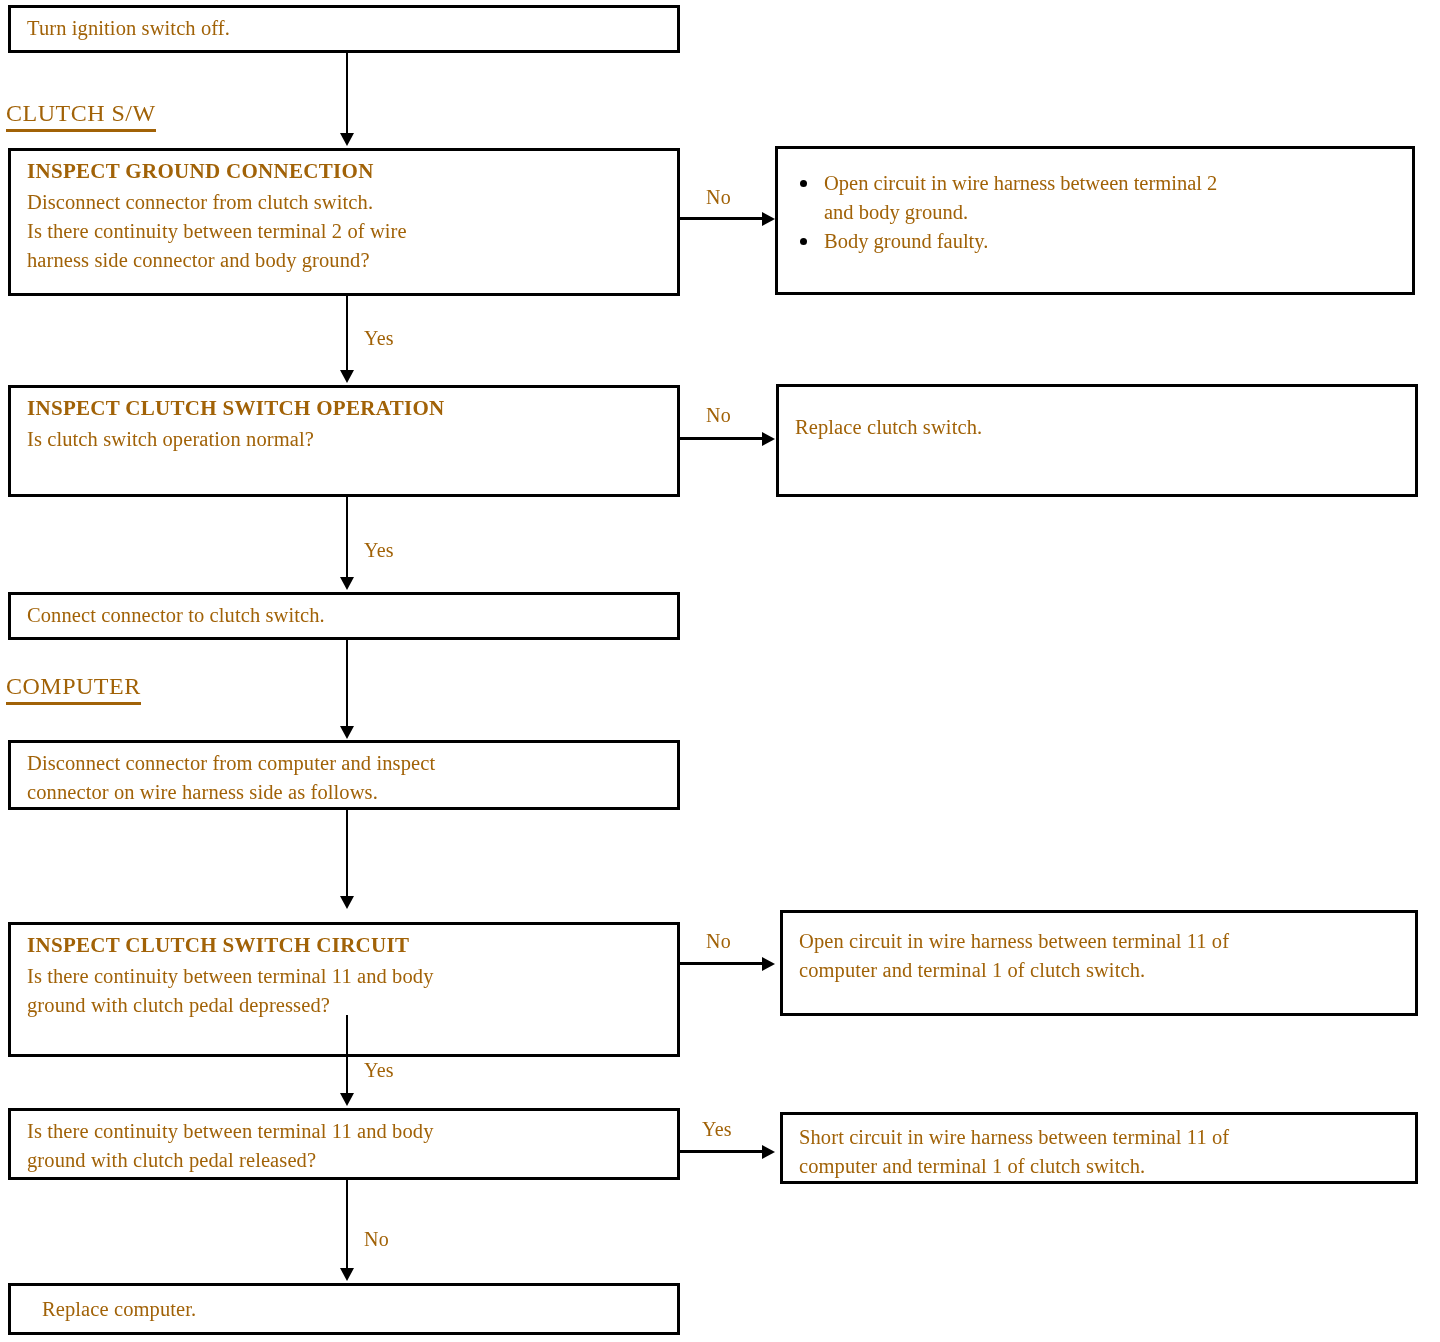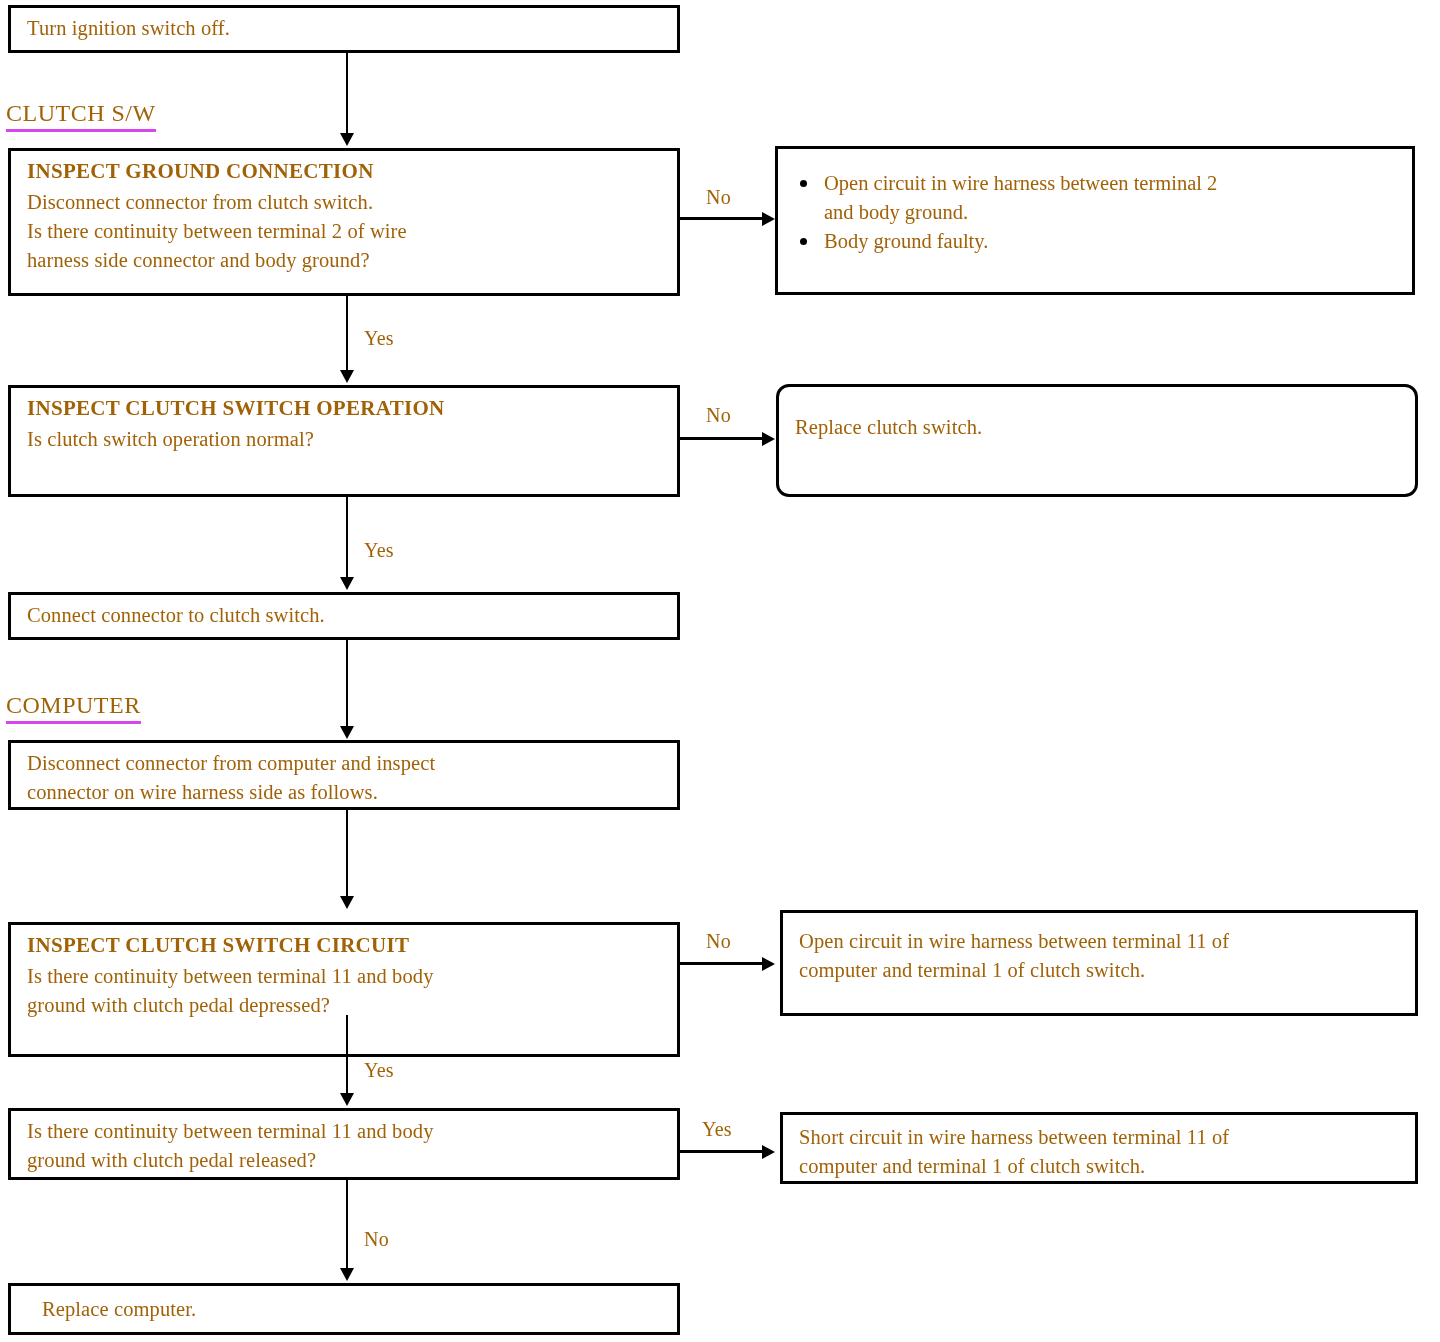--- a/index.html
+++ b/index.html
@@ -63,21 +63,21 @@
   }
   .bullets li .txt { display: block; white-space: nowrap; }
 
   
   .heading {
     position: absolute;
     font-size: 24px;
     font-weight: 500;
     letter-spacing: 0.5px;
     padding-bottom: 2px;
-    border-bottom: 3px solid #d946ef;
+    border-bottom: 3px solid #a16207;
     white-space: nowrap;
   }
 
   
   .vline {
     position: absolute;
     width: 2px;
     background: #000;
   }
   .hline {
@@ -153,36 +153,36 @@
 
   <div class="box" style="left:8px; top:385px; width:672px; height:112px;">
     <span class="line bold">INSPECT CLUTCH SWITCH OPERATION</span>
     <span class="line">Is clutch switch operation normal?</span>
   </div>
 
   <div class="hline" style="left:680px; top:437px; width:88px;"></div>
   <div class="arrow-right" style="left:762px; top:432px;"></div>
   <div class="edge-label" style="left:706px; top:404px;">No</div>
 
-  <div class="box" style="left:776px; top:384px; width:642px; height:113px; padding-top:26px;border-radius:13px;">
+  <div class="box" style="left:776px; top:384px; width:642px; height:113px; padding-top:26px;">
     <span class="line">Replace clutch switch.</span>
   </div>
 
   <div class="vline" style="left:346px; top:497px; height:80px;"></div>
   <div class="arrow-down" style="left:340px; top:577px;"></div>
   <div class="edge-label" style="left:364px; top:539px;">Yes</div>
 
   <div class="box" style="left:8px; top:592px; width:672px; height:48px;">
     <span class="line">Connect connector to clutch switch.</span>
   </div>
 
   <div class="vline" style="left:346px; top:640px; height:86px;"></div>
   <div class="arrow-down" style="left:340px; top:726px;"></div>
 
-  <div class="heading" style="left:6px; top:692px;">COMPUTER</div>
+  <div class="heading" style="left:6px; top:673px;">COMPUTER</div>
 
   <div class="box" style="left:8px; top:740px; width:672px; height:70px;">
     <span class="line">Disconnect connector from computer and inspect</span>
     <span class="line">connector on wire harness side as follows.</span>
   </div>
 
   <div class="vline" style="left:346px; top:810px; height:86px;"></div>
   <div class="arrow-down" style="left:340px; top:896px;"></div>
 
   <div class="box" style="left:8px; top:910px; width:672px; height:135px;margin-top:12px;">

